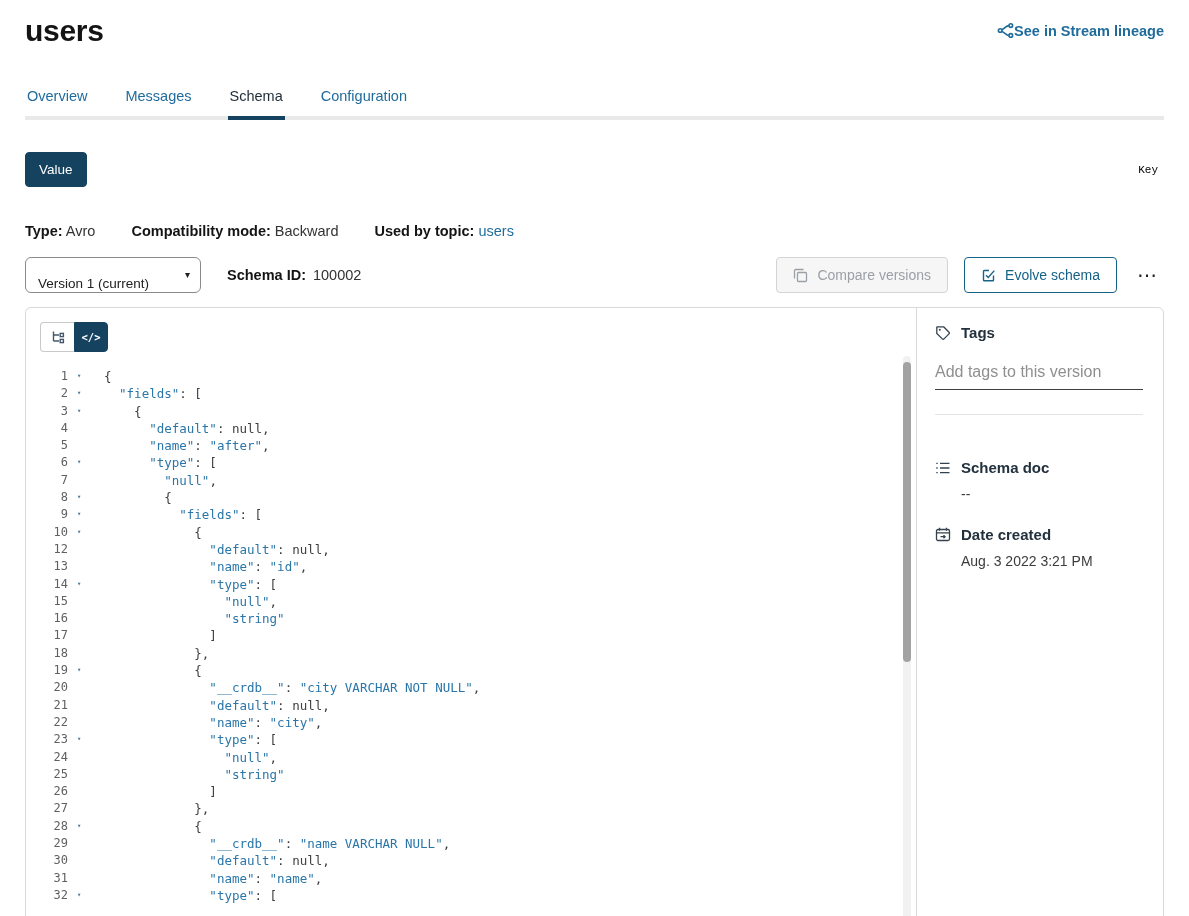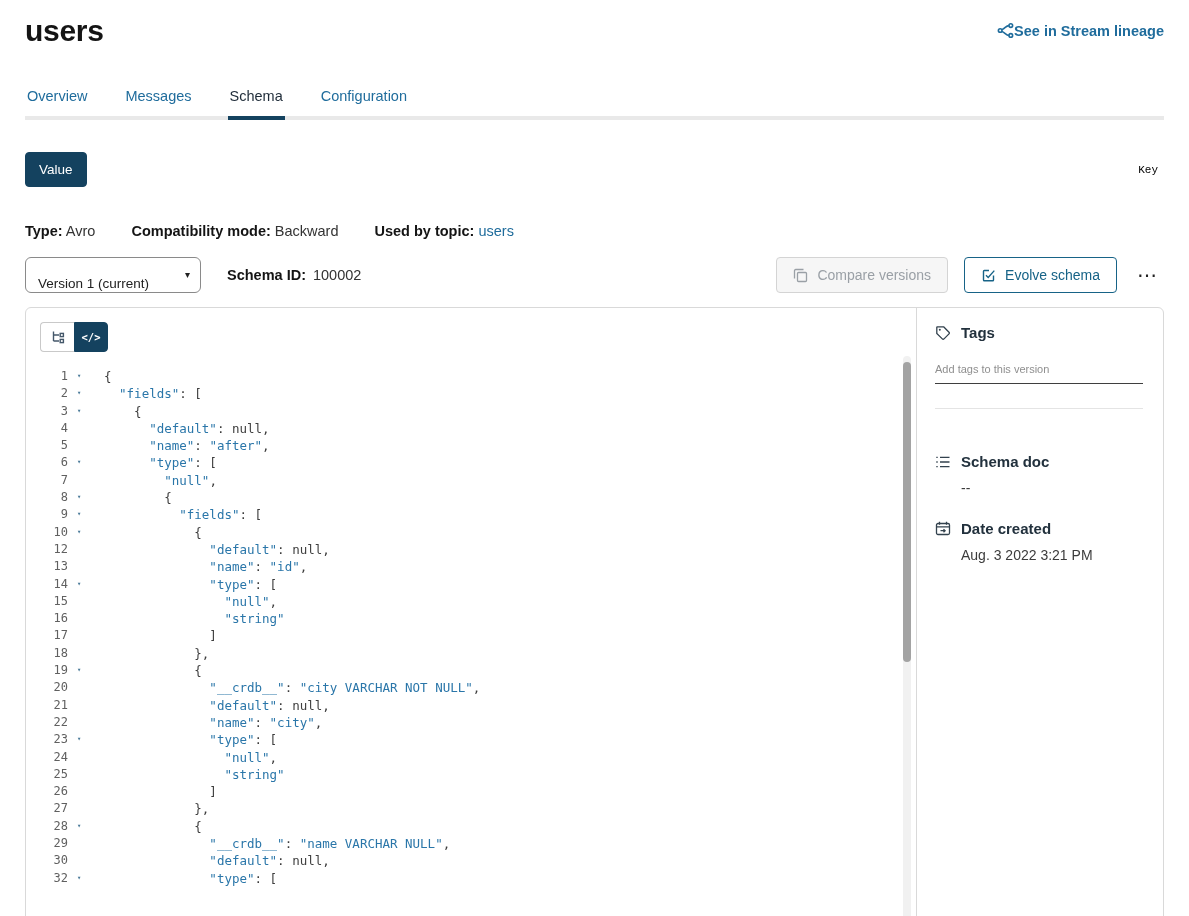--- a/index.html
+++ b/index.html
@@ -74,21 +74,21 @@
 
   .sb-track { position: absolute; top: 48px; bottom: 8px; right: 5px; width: 8px;
               background: #f1f1f1; border-radius: 4px; }
   .sb-thumb { position: absolute; top: 6px; right: 0; width: 8px; height: 300px;
               background: #a3a3a3; border-radius: 4px; cursor: grab; }
 
   
   .sidebar { width: 246px; padding: 16px 20px 0 18px; }
   .sb-head { display: flex; align-items: center; gap: 10px; font-size: 15px; font-weight: 600; color: #22313d; }
   .tags-input { margin-top: 20px; width: 100%; border: none; border-bottom: 1px solid #3f3f3f;
-                font-size: 11px; padding: 2px 0 8px; font-family: inherit; outline: none; color: #222; background: #fff; }
+                font-size: 16px; padding: 2px 0 8px; font-family: inherit; outline: none; color: #222; background: #fff; }
   .tags-input::placeholder { color: #8f8f8f; }
   .sb-div { margin-top: 24px; border-top: 1px solid #e4e4e4; }
   .sb-section { margin-top: 24px; }
   .sb-section.first { margin-top: 44px; }
   .sb-value { margin: 10px 0 0 26px; font-size: 14px; color: #3c3c3c; }
   .icn { flex: none; display: inline-flex; }
 </style>
 </head>
 <body>
 
@@ -205,20 +205,21 @@
         <div class="code-line"><span class="ln">21</span><span class="fold"></span><span class="code"><span class="tk-p">              </span><span class="tk-k">"default"</span><span class="tk-p">: </span><span class="tk-n">null</span><span class="tk-p">,</span></span></div>
         <div class="code-line"><span class="ln">22</span><span class="fold"></span><span class="code"><span class="tk-p">              </span><span class="tk-k">"name"</span><span class="tk-p">: </span><span class="tk-s">"city"</span><span class="tk-p">,</span></span></div>
         <div class="code-line"><span class="ln">23</span><span class="fold">▾</span><span class="code"><span class="tk-p">              </span><span class="tk-k">"type"</span><span class="tk-p">: [</span></span></div>
         <div class="code-line"><span class="ln">24</span><span class="fold"></span><span class="code"><span class="tk-p">                </span><span class="tk-s">"null"</span><span class="tk-p">,</span></span></div>
         <div class="code-line"><span class="ln">25</span><span class="fold"></span><span class="code"><span class="tk-p">                </span><span class="tk-s">"string"</span></span></div>
         <div class="code-line"><span class="ln">26</span><span class="fold"></span><span class="code"><span class="tk-p">              ]</span></span></div>
         <div class="code-line"><span class="ln">27</span><span class="fold"></span><span class="code"><span class="tk-p">            },</span></span></div>
         <div class="code-line"><span class="ln">28</span><span class="fold">▾</span><span class="code"><span class="tk-p">            {</span></span></div>
         <div class="code-line"><span class="ln">29</span><span class="fold"></span><span class="code"><span class="tk-p">              </span><span class="tk-k">"__crdb__"</span><span class="tk-p">: </span><span class="tk-s">"name VARCHAR NULL"</span><span class="tk-p">,</span></span></div>
         <div class="code-line"><span class="ln">30</span><span class="fold"></span><span class="code"><span class="tk-p">              </span><span class="tk-k">"default"</span><span class="tk-p">: </span><span class="tk-n">null</span><span class="tk-p">,</span></span></div>
+        <div class="code-line"><span class="ln">31</span><span class="fold"></span><span class="code"><span class="tk-p">              </span><span class="tk-k">"name"</span><span class="tk-p">: </span><span class="tk-s">"name"</span><span class="tk-p">,</span></span></div>
         <div class="code-line"><span class="ln">32</span><span class="fold">▾</span><span class="code"><span class="tk-p">              </span><span class="tk-k">"type"</span><span class="tk-p">: [</span></span></div>
       </div>
 
     <div class="sb-track">
       <div class="sb-thumb"></div>
     </div>
   </div>
 
   <aside class="sidebar">
     <div class="sb-head">

